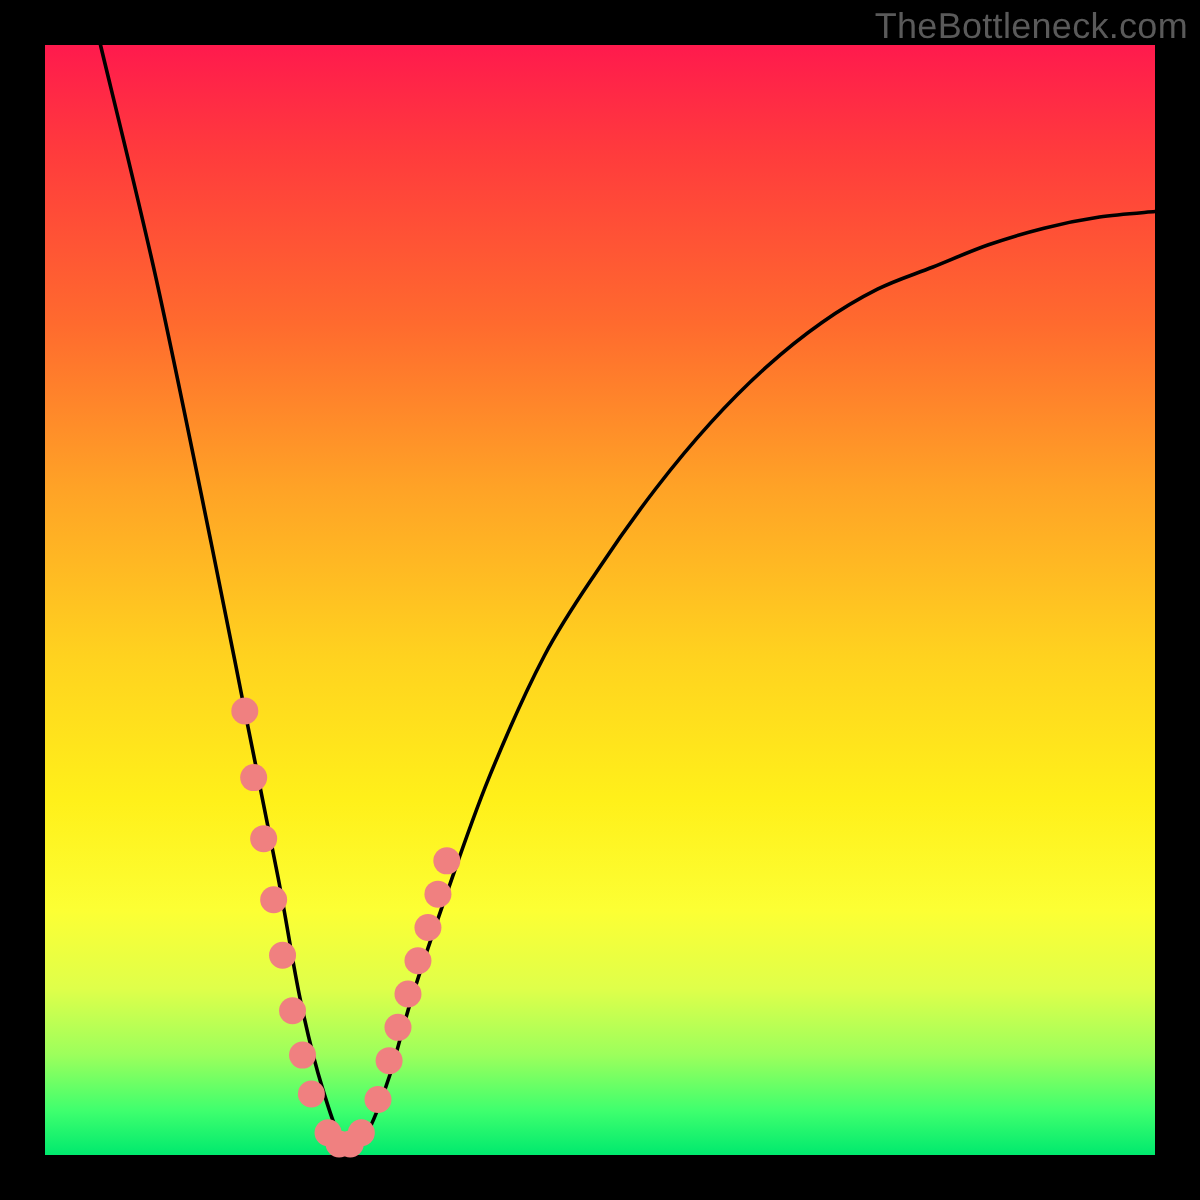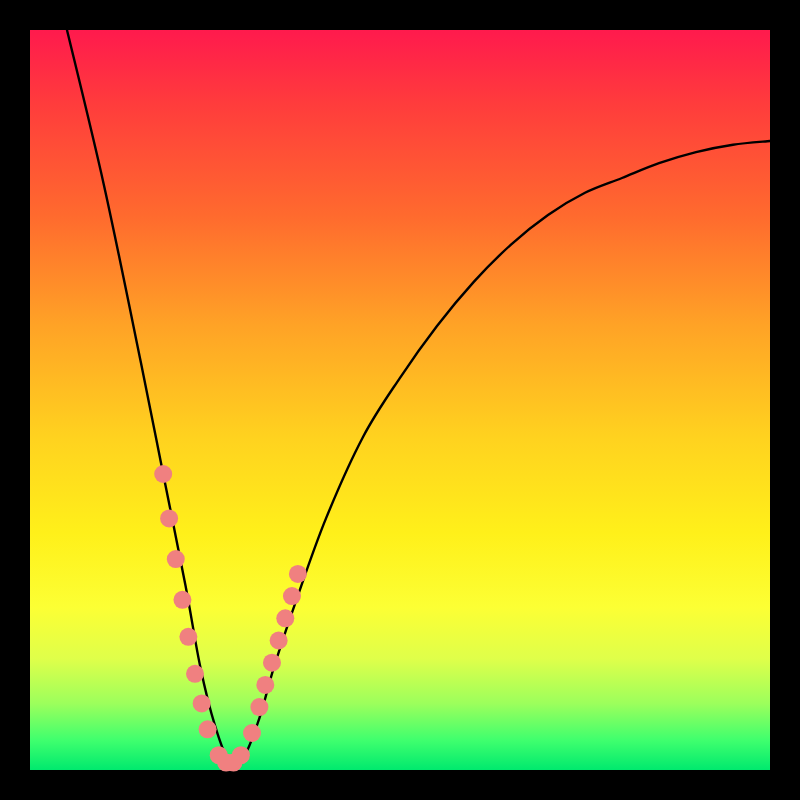--- a/index.html
+++ b/index.html
@@ -72,13 +72,14 @@
           <circle cx="229.40" cy="677.10" r="9" fill="#f08080"></circle>
           <circle cx="235.32" cy="654.90" r="9" fill="#f08080"></circle>
           <circle cx="241.98" cy="632.70" r="9" fill="#f08080"></circle>
           <circle cx="248.64" cy="610.50" r="9" fill="#f08080"></circle>
           <circle cx="255.30" cy="588.30" r="9" fill="#f08080"></circle>
           <circle cx="261.96" cy="566.10" r="9" fill="#f08080"></circle>
           <circle cx="267.88" cy="543.90" r="9" fill="#f08080"></circle>
         </g>
     </svg>
   </div>
+  <div class="watermark">TheBottleneck.com</div>
 </div>
 
 </body></html>

